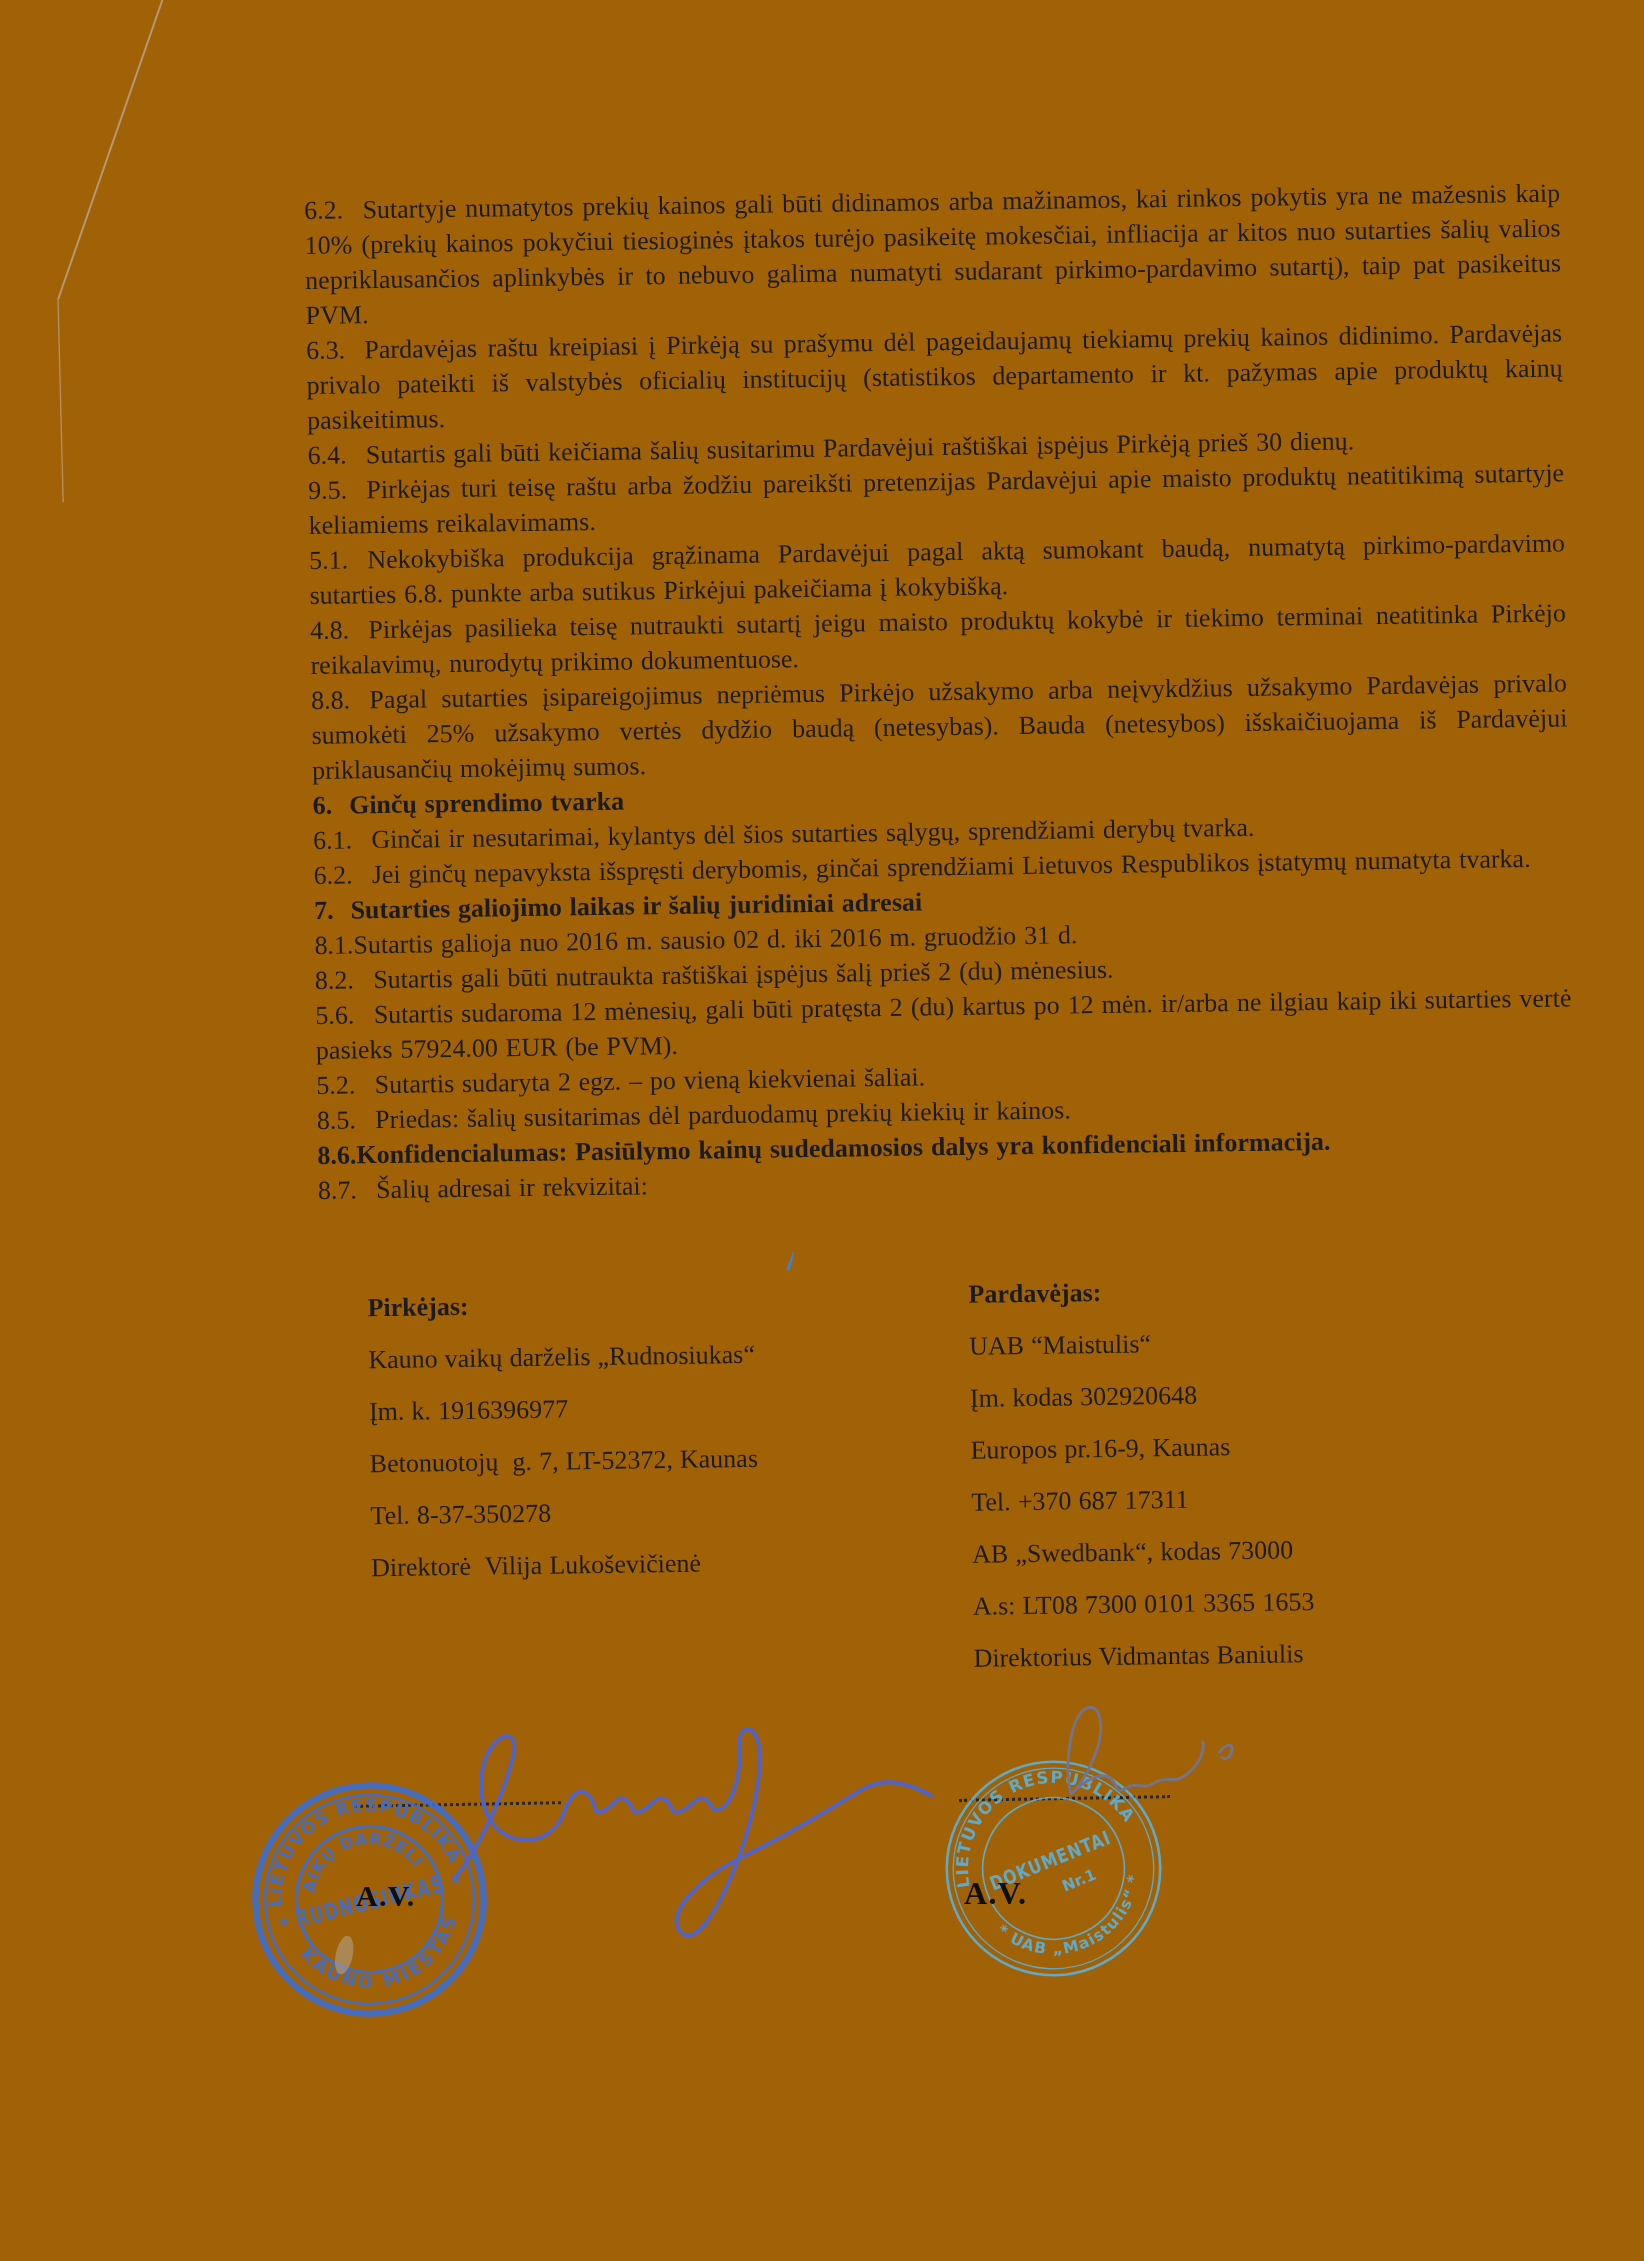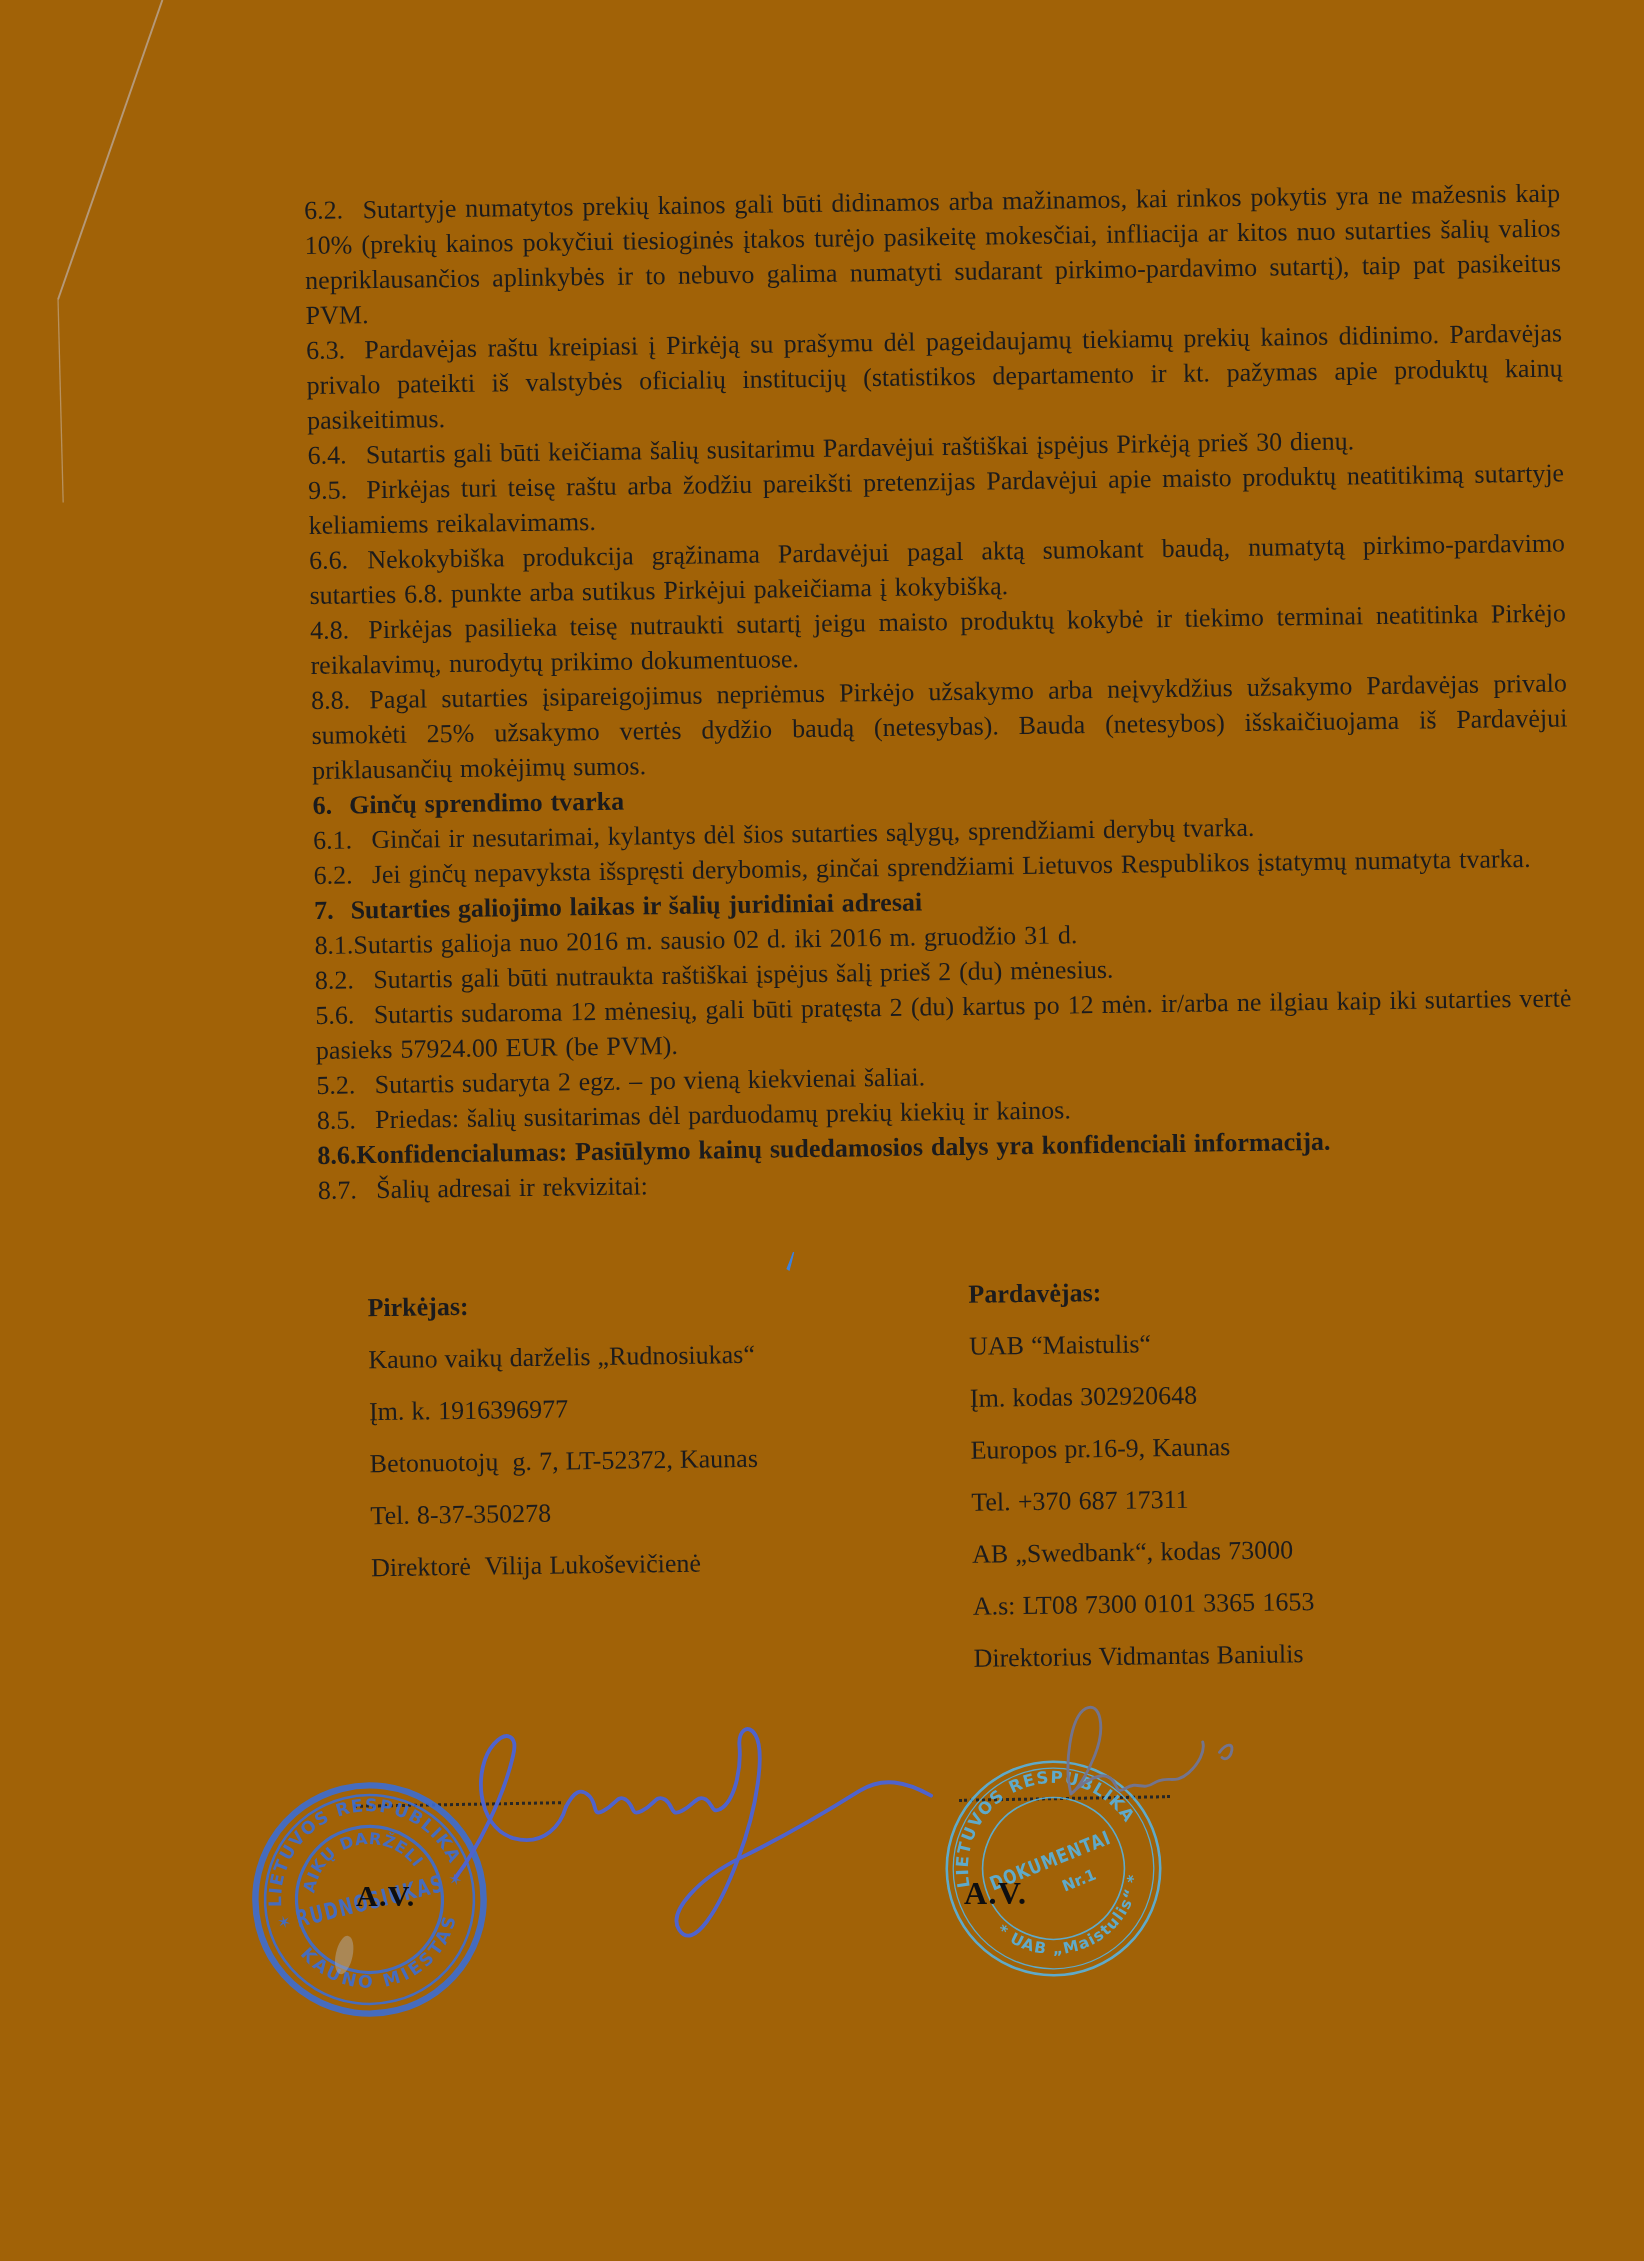--- a/index.html
+++ b/index.html
@@ -52,21 +52,21 @@
     <line x1="252" y1="0" x2="90" y2="465" stroke="#c6c6d6" stroke-width="3" opacity="0.55"></line>
     <line x1="90" y1="465" x2="98" y2="780" stroke="#d9d9e3" stroke-width="2" opacity="0.4"></line>
   </svg>
 
   <div class="content">
 
     <p class="clause"><span class="num">6.2.</span><span>Sutartyje numatytos prekių kainos gali būti didinamos arba mažinamos, kai rinkos pokytis yra ne mažesnis kaip 10% (prekių kainos pokyčiui tiesioginės įtakos turėjo pasikeitę mokesčiai, infliacija ar kitos nuo sutarties šalių valios nepriklausančios aplinkybės ir to nebuvo galima numatyti sudarant pirkimo-pardavimo sutartį), taip pat pasikeitus PVM.</span></p>
     <p class="clause"><span class="num">6.3.</span><span>Pardavėjas raštu kreipiasi į Pirkėją su prašymu dėl pageidaujamų tiekiamų prekių kainos didinimo. Pardavėjas privalo pateikti iš valstybės oficialių institucijų (statistikos departamento ir kt. pažymas apie produktų kainų pasikeitimus.</span></p>
     <p class="clause"><span class="num">6.4.</span><span>Sutartis gali būti keičiama šalių susitarimu Pardavėjui raštiškai įspėjus Pirkėją prieš 30 dienų.</span></p>
     <p class="clause"><span class="num">9.5.</span><span>Pirkėjas turi teisę raštu arba žodžiu pareikšti pretenzijas Pardavėjui apie maisto produktų neatitikimą sutartyje keliamiems reikalavimams.</span></p>
-    <p class="clause"><span class="num">6.6.</span><span>Nekokybiška produkcija grąžinama Pardavėjui pagal aktą sumokant baudą, numatytą pirkimo-pardavimo sutarties 6.8. punkte arba sutikus Pirkėjui pakeičiama į kokybišką.</span></p>
+    <p class="clause"><span class="num">5.1.</span><span>Nekokybiška produkcija grąžinama Pardavėjui pagal aktą sumokant baudą, numatytą pirkimo-pardavimo sutarties 6.8. punkte arba sutikus Pirkėjui pakeičiama į kokybišką.</span></p>
     <p class="clause"><span class="num">4.8.</span><span>Pirkėjas pasilieka teisę nutraukti sutartį jeigu maisto produktų kokybė ir tiekimo terminai neatitinka Pirkėjo reikalavimų, nurodytų prikimo dokumentuose.</span></p>
     <p class="clause"><span class="num">8.8.</span><span>Pagal sutarties įsipareigojimus nepriėmus Pirkėjo užsakymo arba neįvykdžius užsakymo Pardavėjas privalo sumokėti 25% užsakymo vertės dydžio baudą (netesybas). Bauda (netesybos) išskaičiuojama iš Pardavėjui priklausančių mokėjimų sumos.</span></p>
 
     <p class="flush head"><span class="numh">6.</span><span>Ginčų sprendimo tvarka</span></p>
     <p class="clause"><span class="num">6.1.</span><span>Ginčai ir nesutarimai, kylantys dėl šios sutarties sąlygų, sprendžiami derybų tvarka.</span></p>
     <p class="clause"><span class="num">6.2.</span><span>Jei ginčų nepavyksta išspręsti derybomis, ginčai sprendžiami Lietuvos Respublikos įstatymų numatyta tvarka.</span></p>
 
     <p class="flush head"><span class="numh">7.</span><span>Sutarties galiojimo laikas ir šalių juridiniai adresai</span></p>
 
     <p class="flush">8.1.Sutartis galioja nuo 2016 m. sausio 02 d. iki 2016 m. gruodžio 31 d.</p>

